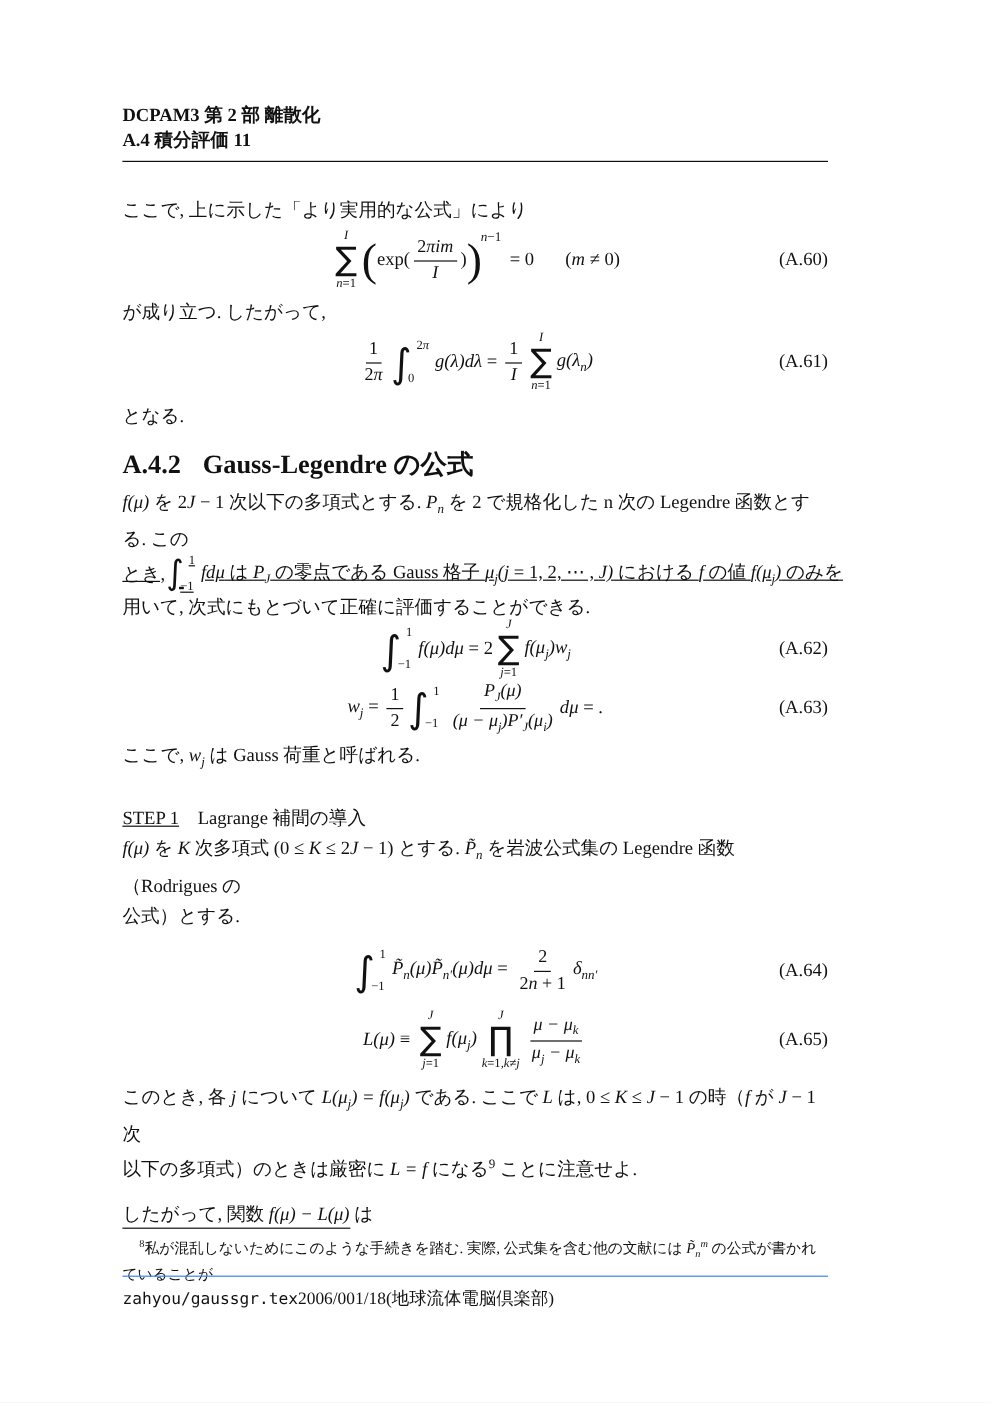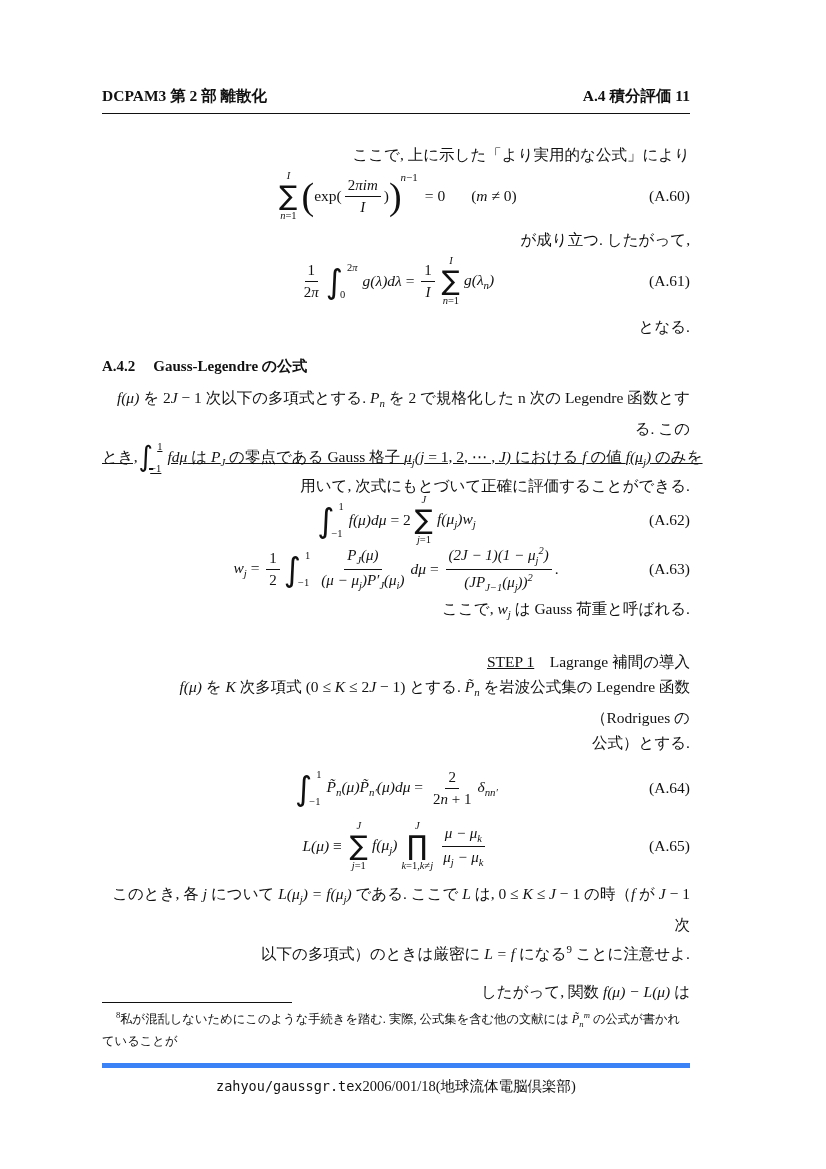--- a/index.html
+++ b/index.html
@@ -9,36 +9,36 @@
     background:#ffffff;
     color:#111;
     font-family:"Liberation Serif","DejaVu Serif",serif;
     font-size:15.5px;
     overflow:hidden;
   }
   .content{position:absolute;left:102px;top:0;width:588px;}
 
   
   .header{margin-top:86px;display:flex;justify-content:space-between;align-items:baseline;
-          border-bottom:1.4px solid #111;padding-bottom:6px;font-weight:bold;}
+          border-bottom:1.4px solid #111;padding-bottom:6px;font-weight:bold;flex-direction:column;}
   .header-right span{margin-left:0;}
   .hr-title{margin-left:14px;}
   .hr-page{margin-left:22px;}
 
   
-  .pline{line-height:25px;text-align:right;}
+  .pline{line-height:25px;}
   .seg-t{font-style:normal;}
   .seg-i{font-style:italic;}
   .seg-u{text-decoration:underline;}
   sub.seg-sub{font-style:italic;font-size:70%;}
   sup.seg-sup{font-style:italic;font-size:70%;}
   sup.seg-tsup{font-style:normal;font-size:70%;}
 
   
-  .sec-head{margin-top:14px;font-size:15px;font-weight:bold;line-height:26px;}
+  .sec-head{margin-top:14px;font-size:22px;font-weight:bold;line-height:26px;}
   .sec-num{margin-right:18px;}
 
   
   .eq{position:relative;display:flex;justify-content:center;align-items:center;}
   .eq-num{position:absolute;right:0;top:50%;transform:translateY(-50%);font-style:normal;}
   .eq-body{display:flex;align-items:center;}
   .run{white-space:pre;}
   .gap8{margin-left:7px;}
   .gap24{margin-left:26px;}
 
@@ -79,22 +79,22 @@
   .line-int{display:flex;align-items:center;height:32px;text-decoration:underline;}
 
   
   .fn-rule{width:190px;border-top:1px solid #111;margin-top:-2px;}
   .footnotes{margin-top:3px;font-size:12.3px;line-height:18px;}
   .fn-line{white-space:normal;}
   .fn-indent{text-indent:14px;}
 
   
   .footer{position:absolute;left:102px;top:1063px;width:588px;
-          border-top:5px solid #3b82f6;padding-top:9px;
-          display:flex;justify-content:center;align-items:baseline;}
+          border-top:1px solid #3b82f6;padding-top:9px;
+          display:flex;justify-content:flex-start;align-items:baseline;}
   .footer-left{font-family:"DejaVu Sans Mono",monospace;font-size:13.5px;}
   .footer-right{font-size:14.5px;}
 </style>
 </head>
 <body>
 
 <div class="page">
   <div class="content">
 
     <div class="header">
@@ -214,24 +214,20 @@
           <span class="intlims">
             <span class="il-top"><span class="seg-t">1</span></span>
             <span class="il-bot"><span class="seg-t">−1</span></span>
           </span>
         </span>
         <span class="frac">
           <span class="fnum"><span class="seg-i">P</span><sub class="seg-sub">J</sub><span class="seg-i">(μ)</span></span>
           <span class="fden"><span class="seg-i">(μ − μ</span><sub class="seg-sub">j</sub><span class="seg-i">)P</span><span class="seg-i">′</span><sub class="seg-sub">J</sub><span class="seg-i">(μ</span><sub class="seg-sub">i</sub><span class="seg-i">)</span></span>
         </span>
         <span class="run"><span class="seg-i">dμ</span><span class="seg-t"> = </span></span>
-        <span class="frac">
-          <span class="fnum"><span class="seg-i">(2J − 1)(1 − μ</span><sub class="seg-sub">j</sub><sup class="seg-sup">2</sup><span class="seg-i">)</span></span>
-          <span class="fden"><span class="seg-i">(JP</span><sub class="seg-sub">J−1</sub><span class="seg-i">(μ</span><sub class="seg-sub">j</sub><span class="seg-i">))</span><sup class="seg-sup">2</sup></span>
-        </span>
         <span class="run"><span class="seg-t">.</span></span>
       </div>
       <span class="eq-num">(A.63)</span>
     </div>
 
     <div class="pline mt2"><span class="seg-t">ここで, </span><span class="seg-i">w</span><sub class="seg-sub">j</sub><span class="seg-t"> は Gauss 荷重と呼ばれる.</span></div>
 
 
     <div class="pline mt22"><span class="seg-u">STEP 1</span><span class="seg-t">　Lagrange 補間の導入</span></div>
 

